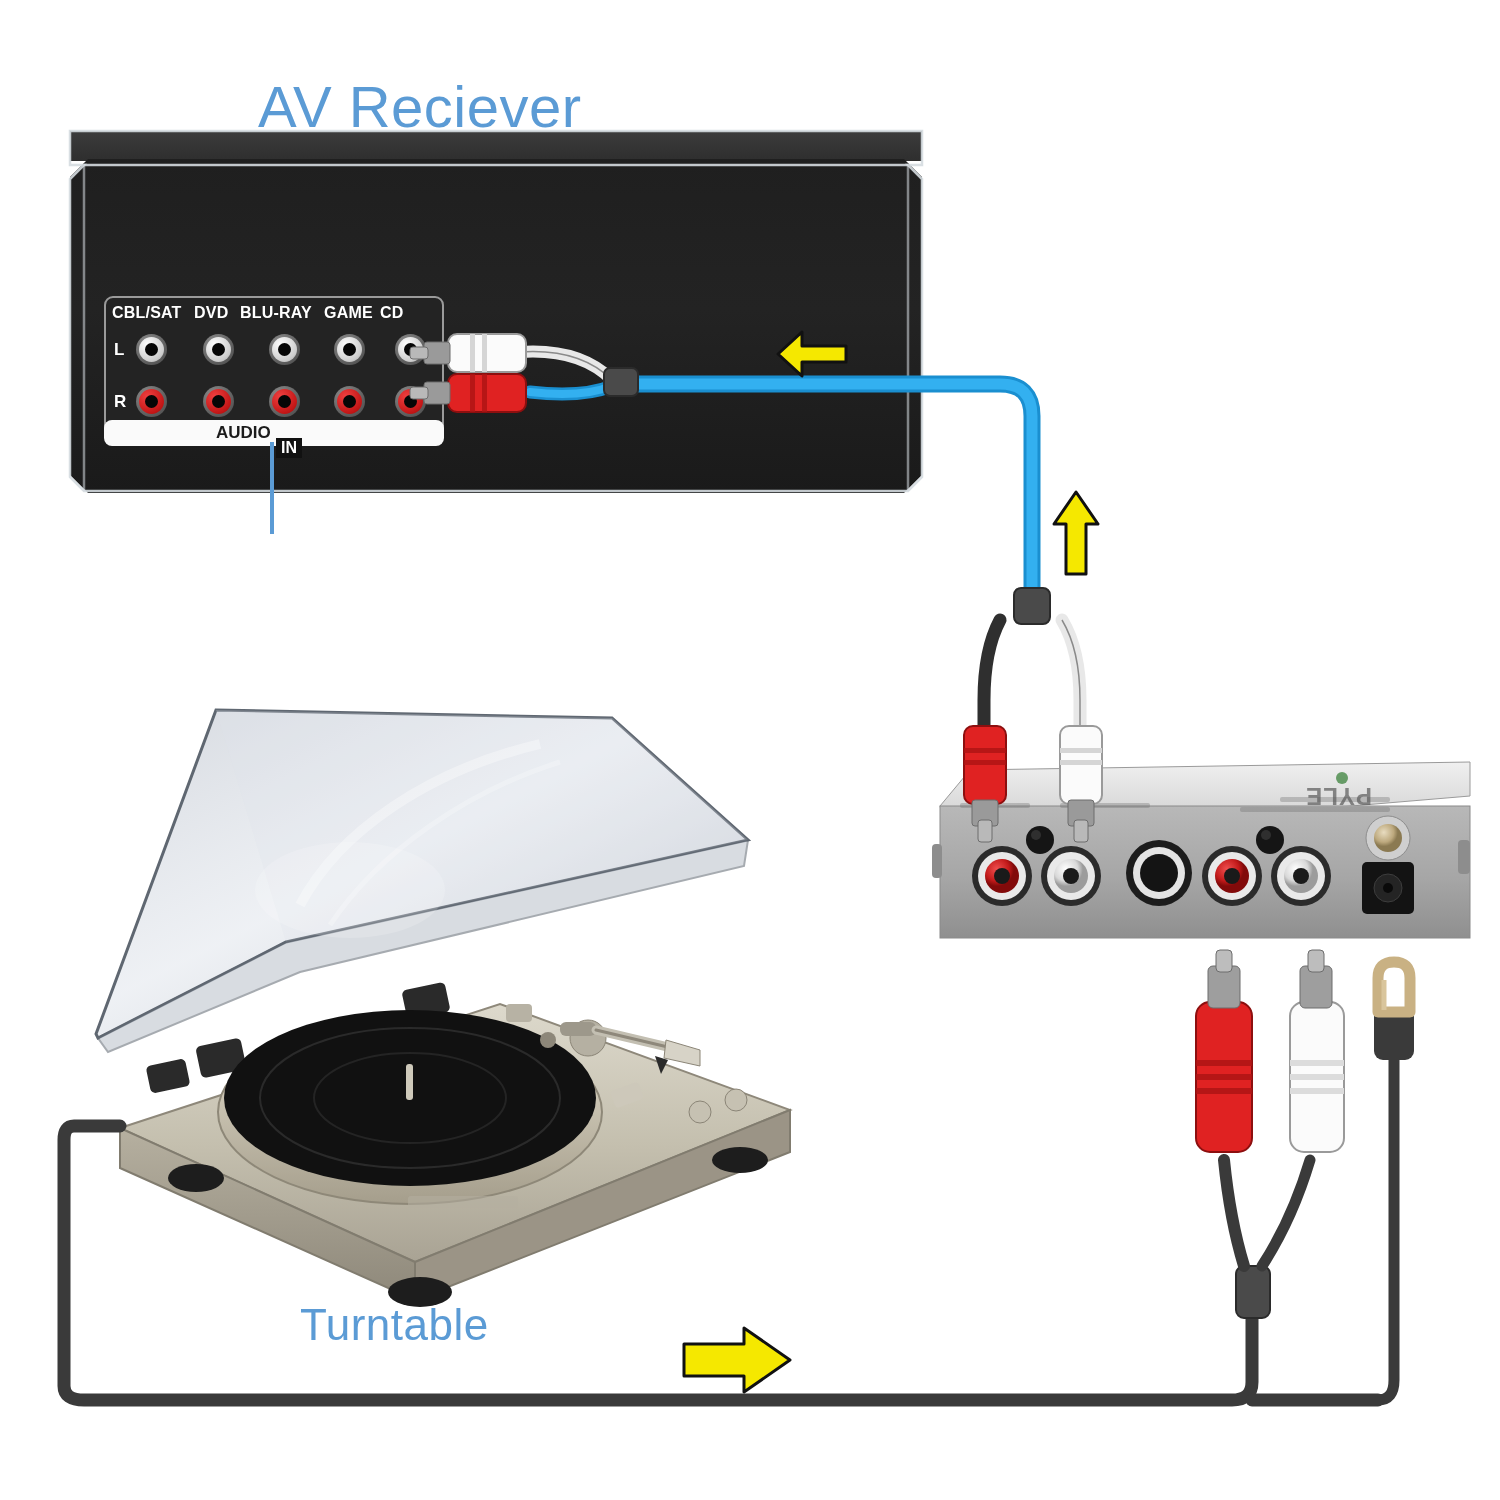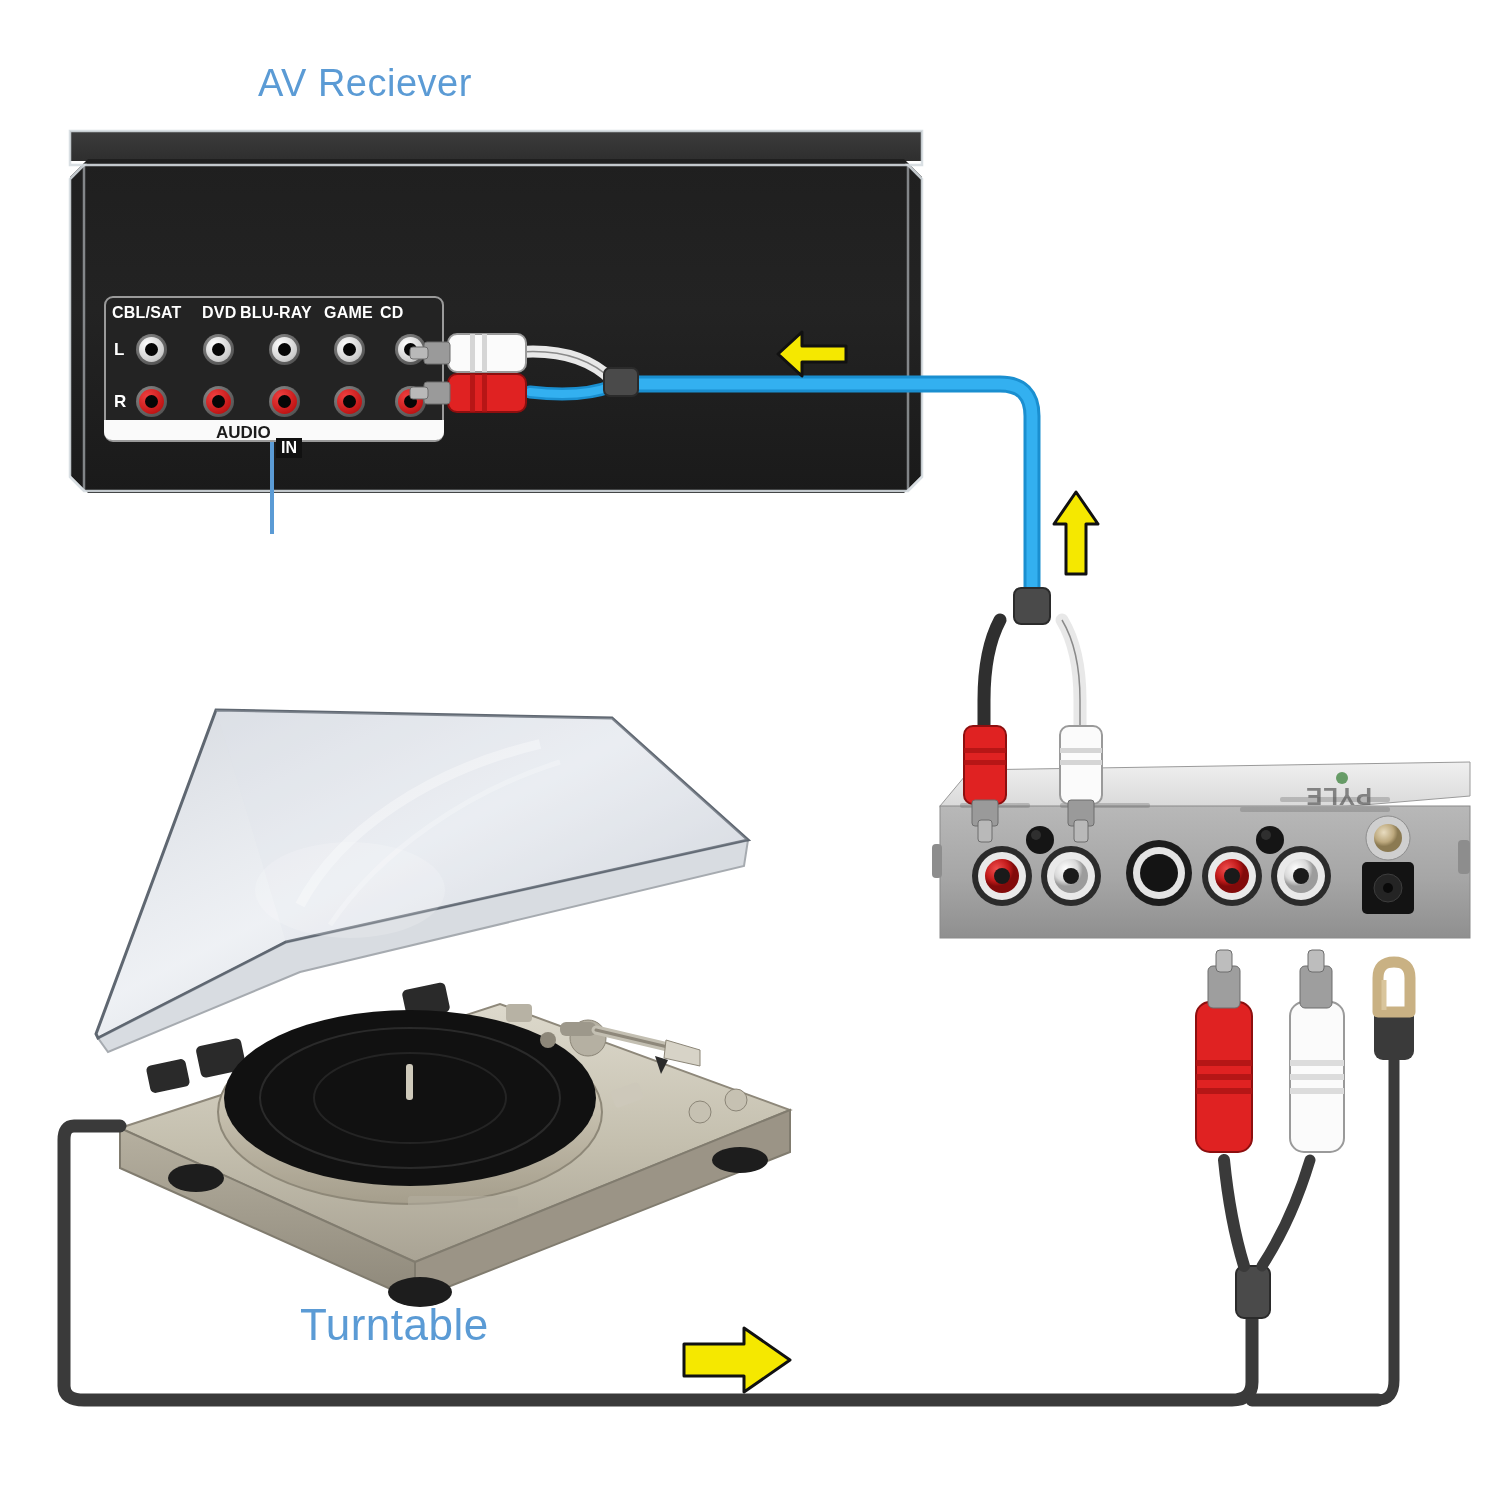--- a/index.html
+++ b/index.html
@@ -5,21 +5,21 @@
   html,body{margin:0;padding:0;background:#ffffff;}
   body{width:1500px;height:1500px;position:relative;overflow:hidden;
        font-family:"Liberation Sans","DejaVu Sans",sans-serif;}
   #stage{position:absolute;left:0;top:0;width:1500px;height:1500px;background:#fff;}
   svg.layer{position:absolute;left:0;top:0;width:1500px;height:1500px;overflow:visible;}
 
   
   .blue-title{position:absolute;color:#5b9bd5;font-weight:400;
               font-family:"Liberation Sans","DejaVu Sans",sans-serif;
               letter-spacing:.5px;white-space:nowrap;}
-  #title-receiver{left:258px;top:62px;font-size:38px;}
+  #title-receiver{left:258px;top:73px;font-size:58px;}
   #title-preamp{left:1126px;top:694px;font-size:42px;}
   #title-turntable{left:300px;top:1300px;font-size:44px;}
   #note-text{position:absolute;left:88px;top:528px;width:560px;color:#3b3b3b;
              font-size:35px;line-height:1.45;white-space:pre-line;}
 
   
   #receiver{position:absolute;left:70px;top:131px;width:852px;height:362px;}
   .rx-top{position:absolute;left:0;top:0;width:852px;height:30px;
           background:linear-gradient(180deg,#3c3c3c 0%,#2e2e2e 100%);
           clip-path:polygon(0 0,852px 0,852px 30px,838px 30px,822px 30px,30px 30px,14px 30px,0 30px);}
@@ -35,22 +35,22 @@
             text-align:left;letter-spacing:.2px;}
   .lr-label{position:absolute;color:#ffffff;font-size:17px;font-weight:bold;}
   .jack{position:absolute;width:31px;height:31px;border-radius:50%;
         box-sizing:border-box;}
   .jack .ring{position:absolute;left:3px;top:3px;width:25px;height:25px;border-radius:50%;}
   .jack .hole{position:absolute;left:9px;top:9px;width:13px;height:13px;border-radius:50%;background:#060606;}
   .jack.white{background:radial-gradient(circle at 35% 30%,#8e8e8e,#444);}
   .jack.white .ring{background:radial-gradient(circle at 35% 30%,#fdfdfd,#cdcdcd 70%,#9d9d9d);}
   .jack.red{background:radial-gradient(circle at 35% 30%,#8e8e8e,#444);}
   .jack.red .ring{background:radial-gradient(circle at 35% 30%,#ef4040,#c31616 70%,#8d0d0d);}
-  #audio-strip{position:absolute;left:104px;top:420px;width:340px;height:20px;background:#fafafa;
-               border-bottom-left-radius:8px;border-bottom-right-radius:8px;}
+  #audio-strip{position:absolute;left:104px;top:420px;width:340px;height:26px;background:#fafafa;
+               border-bottom-left-radius:8px;border-bottom-right-radius:8px;border-radius:8px;}
   #audio-strip .aud{position:absolute;left:112px;top:3px;color:#1b1b1b;font-size:17px;font-weight:bold;}
   #audio-strip .inbox{position:absolute;left:172px;top:2px;background:#111;color:#fff;
                       font-size:16px;font-weight:bold;padding:1px 5px;margin-top:16px;}
 
   
   #preamp{position:absolute;left:930px;top:748px;width:528px;height:220px;}
 </style>
 </head>
 <body>
 
@@ -66,21 +66,21 @@
       <polygon points="6,6 858,6 858,40 844,40 858,54 858,352 844,366 20,366 6,352 6,54 20,40 6,40" fill="none" stroke="#d5dbe0" stroke-width="2.5" opacity=".9"></polygon>
       <line x1="20" y1="40" x2="844" y2="40" stroke="#d5dbe0" stroke-width="2.5" opacity=".9"></line>
       <line x1="20" y1="40" x2="20" y2="366" stroke="#d5dbe0" stroke-width="2.5" opacity=".55"></line>
       <line x1="844" y1="40" x2="844" y2="366" stroke="#d5dbe0" stroke-width="2.5" opacity=".55"></line>
     </svg>
   </div>
 
   <div id="input-panel">
     <div class="panel-labels">
       <span class="in-label" style="left:6px;width:74px;">CBL/SAT</span>
-      <span class="in-label" style="left:96px;width:52px;">DVD</span>
+      <span class="in-label" style="left:88px;width:52px;">DVD</span>
       <span class="in-label" style="left:134px;width:76px;">BLU-RAY</span>
       <span class="in-label" style="left:218px;width:58px;">GAME</span>
       <span class="in-label" style="left:274px;width:44px;">CD</span>
     </div>
 
     <span class="lr-label" style="left:8px;top:42px;">L</span>
     <span class="lr-label" style="left:8px;top:94px;">R</span>
 
     <div class="jack white" style="left:30px;top:36px;">
         <div class="ring"></div>

